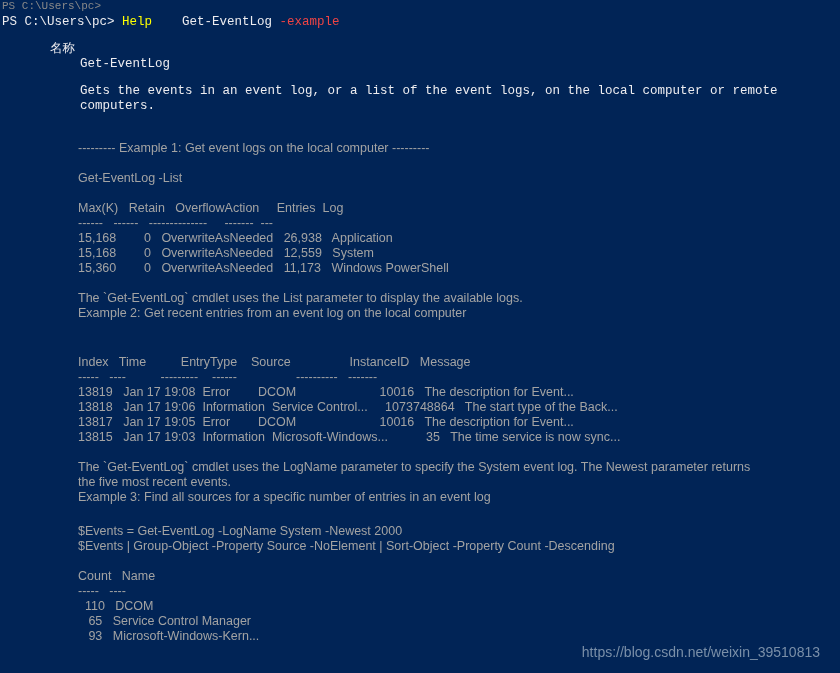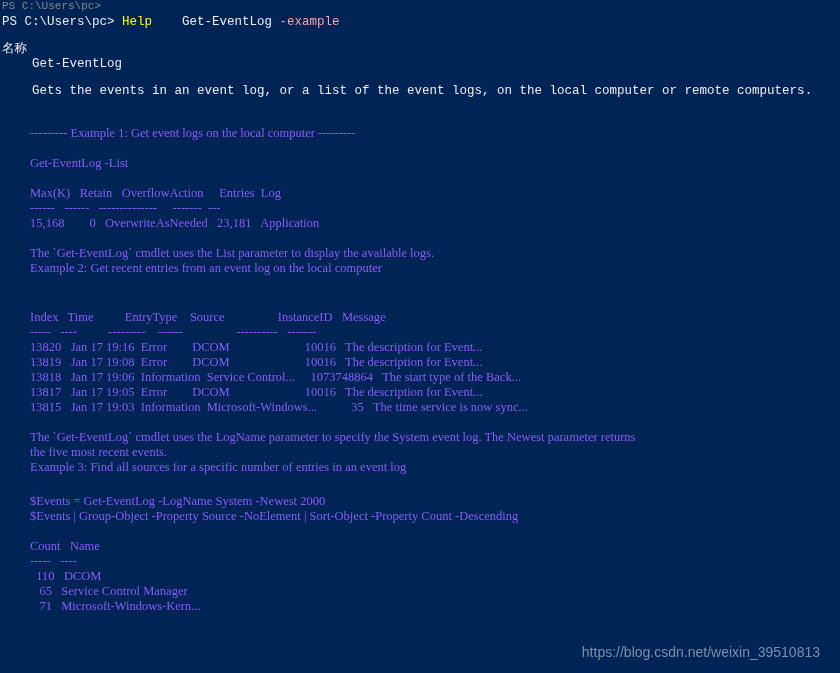--- a/index.html
+++ b/index.html
@@ -29,42 +29,43 @@
       color: #eeedf0;
     }
     .cmd-help {
       color: #ffff00;
       text-align: right;
     }
     .cmd-name {
       color: #eeedf0;
     }
     .cmd-param {
-      color: #fca5a5;
+      color: #ef4444;
     }
     .section {
       padding: 2px 2px;
+      margin-left: 48px;
     }
     .section-header {
       color: #eeedf0;
     }
     .indent-1 {
       padding-left: 30px;
     }
     .blank-line {
       height: 15px;
     }
     .blank-line-sm {
       height: 8px;
     }
     pre {
-      font-family: Liberation Serif, serif;
+      font-family: Liberation Sans, sans-serif;
       font-size: inherit;
       white-space: pre;
-      color: #8b5cf6;
+      color: #a3a3a3;
     }
     .watermark {
       position: absolute;
       bottom: 12px;
       right: 20px;
       color: #7a8fa8;
       font-size: 14px;
       font-family: Arial, sans-serif;
     }
     .truncated-top {
@@ -102,52 +103,53 @@
   <div class="blank-line"></div>
   <div class="blank-line-sm"></div>
 
   <div class="section indent-1">
     <pre>--------- Example 1: Get event logs on the local computer ---------</pre>
     <div class="blank-line"></div>
     <pre>Get-EventLog -List</pre>
     <div class="blank-line"></div>
     <pre>Max(K)   Retain   OverflowAction     Entries  Log</pre>
     <pre>------   ------   --------------     -------  ---</pre>
-    <pre>15,168        0   OverwriteAsNeeded   23,181   Application</pre>
+    <pre>15,168        0   OverwriteAsNeeded   26,938   Application</pre>
+    <pre>15,168        0   OverwriteAsNeeded   12,559   System</pre>
+    <pre>15,360        0   OverwriteAsNeeded   11,173   Windows PowerShell</pre>
     <div class="blank-line"></div>
     <pre>The `Get-EventLog` cmdlet uses the List parameter to display the available logs.</pre>
     <pre>Example 2: Get recent entries from an event log on the local computer</pre>
   </div>
 
   <div class="blank-line"></div>
 
   <div class="section indent-1">
     <div class="blank-line"></div>
     <pre>Index   Time          EntryType    Source                 InstanceID   Message</pre>
     <pre>-----   ----          ---------    ------                 ----------   -------</pre>
-    <pre>13820   Jan 17 19:16  Error        DCOM                        10016   The description for Event...</pre>
     <pre>13819   Jan 17 19:08  Error        DCOM                        10016   The description for Event...</pre>
     <pre>13818   Jan 17 19:06  Information  Service Control...     1073748864   The start type of the Back...</pre>
     <pre>13817   Jan 17 19:05  Error        DCOM                        10016   The description for Event...</pre>
     <pre>13815   Jan 17 19:03  Information  Microsoft-Windows...           35   The time service is now sync...</pre>
     <div class="blank-line"></div>
     <pre>The `Get-EventLog` cmdlet uses the LogName parameter to specify the System event log. The Newest parameter returns</pre>
     <pre>the five most recent events.</pre>
     <pre>Example 3: Find all sources for a specific number of entries in an event log</pre>
   </div>
 
   <div class="blank-line"></div>
 
   <div class="section indent-1">
     <pre>$Events = Get-EventLog -LogName System -Newest 2000</pre>
     <pre>$Events | Group-Object -Property Source -NoElement | Sort-Object -Property Count -Descending</pre>
     <div class="blank-line"></div>
     <pre>Count   Name</pre>
     <pre>-----   ----</pre>
     <pre>  110   DCOM</pre>
     <pre>   65   Service Control Manager</pre>
-    <pre>   71   Microsoft-Windows-Kern...</pre>
+    <pre>   93   Microsoft-Windows-Kern...</pre>
 
   </div>
 
 </div>
 
 <div class="watermark">https://blog.csdn.net/weixin_39510813</div>
 
 </body></html>

